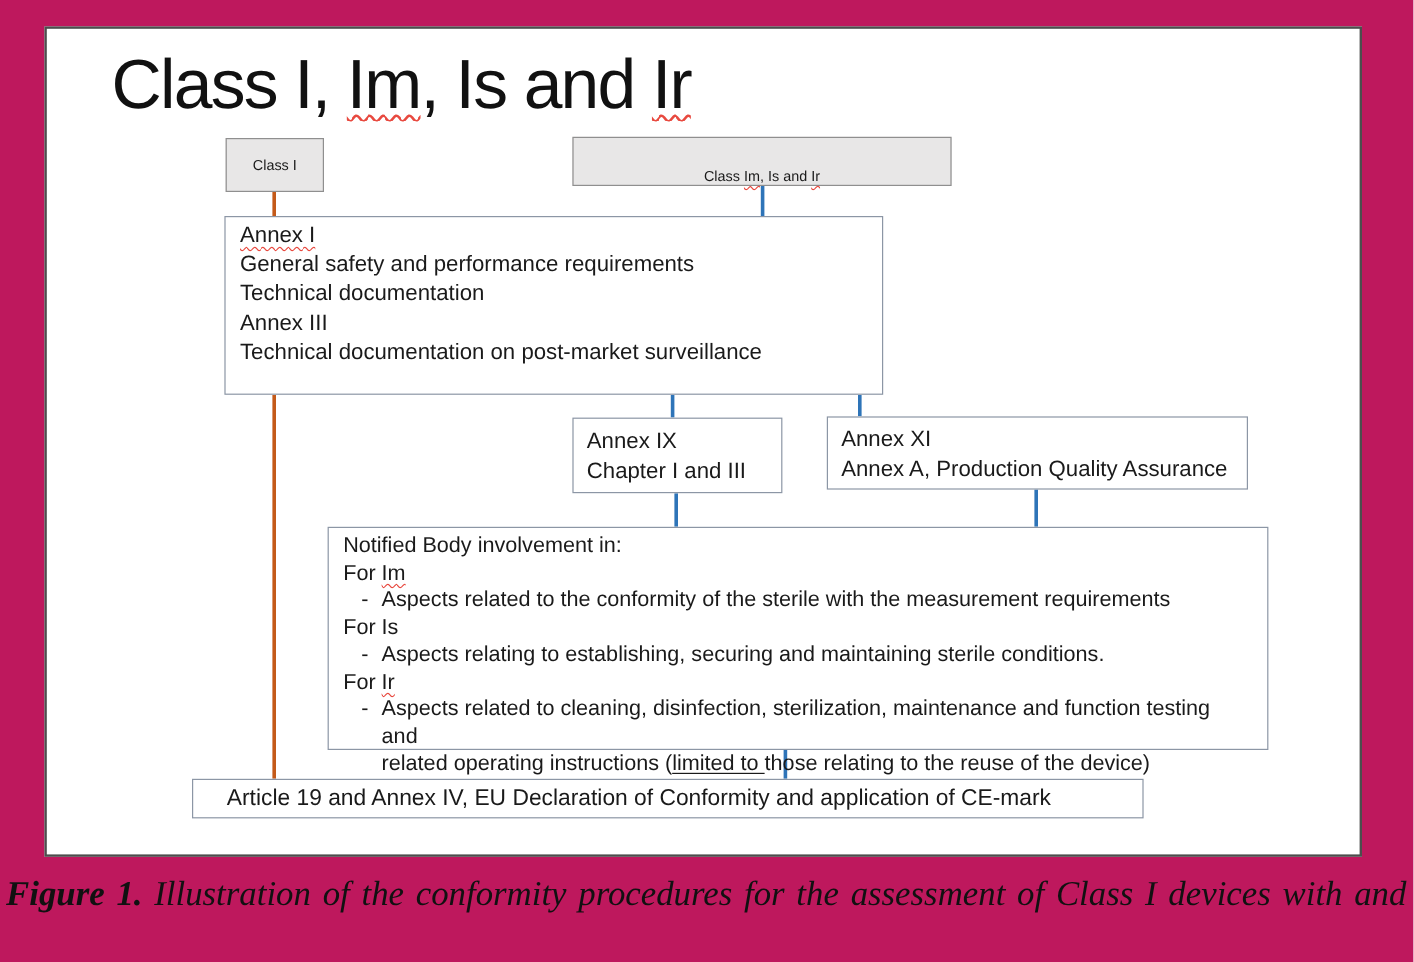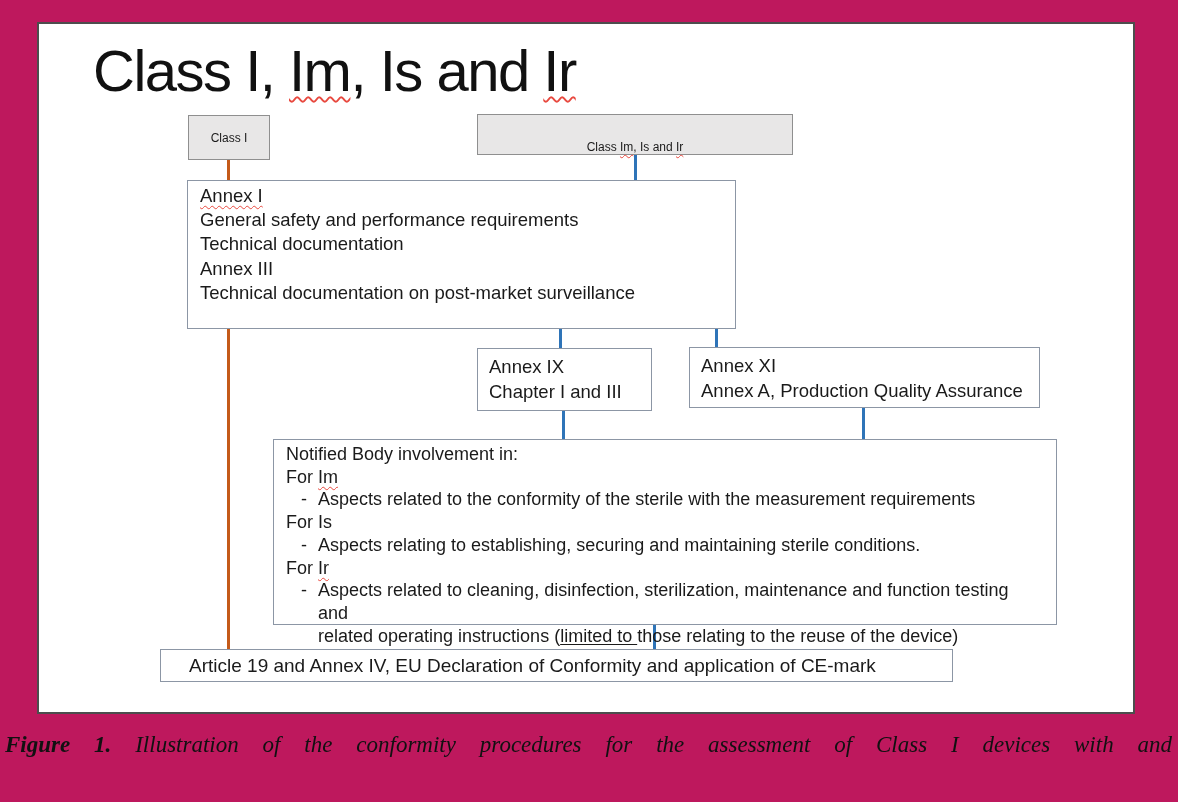--- a/index.html
+++ b/index.html
@@ -38,21 +38,21 @@
         padding:3px 14px 0 12px; font-size:18px; line-height:22.7px; }
   .bullet { display:flex; }
   .dash { display:inline-block; width:32px; padding-left:15px; box-sizing:border-box; flex:none; }
   .btxt { flex:1; }
   .ul { text-decoration:underline; text-underline-offset:2px; }
   .article { left:160px; top:649px; width:793px; height:33px;
              padding:0 8px 0 28px; font-size:19px; line-height:31px; white-space:nowrap; }
   .caption {
     position:absolute; left:5px; top:729px; width:1167px;
     font-family:"Liberation Serif","DejaVu Serif",serif; font-style:italic;
-    font-size:23px; line-height:32px; color:#111;
+    font-size:29px; line-height:32px; color:#111;
   }
   .cap-l1 { text-align:justify; text-align-last:justify; }
   .cap-label { font-weight:bold; }
 </style>
 </head>
 <body>
 
 <div class="stage">
 
   <div class="frame"></div>

